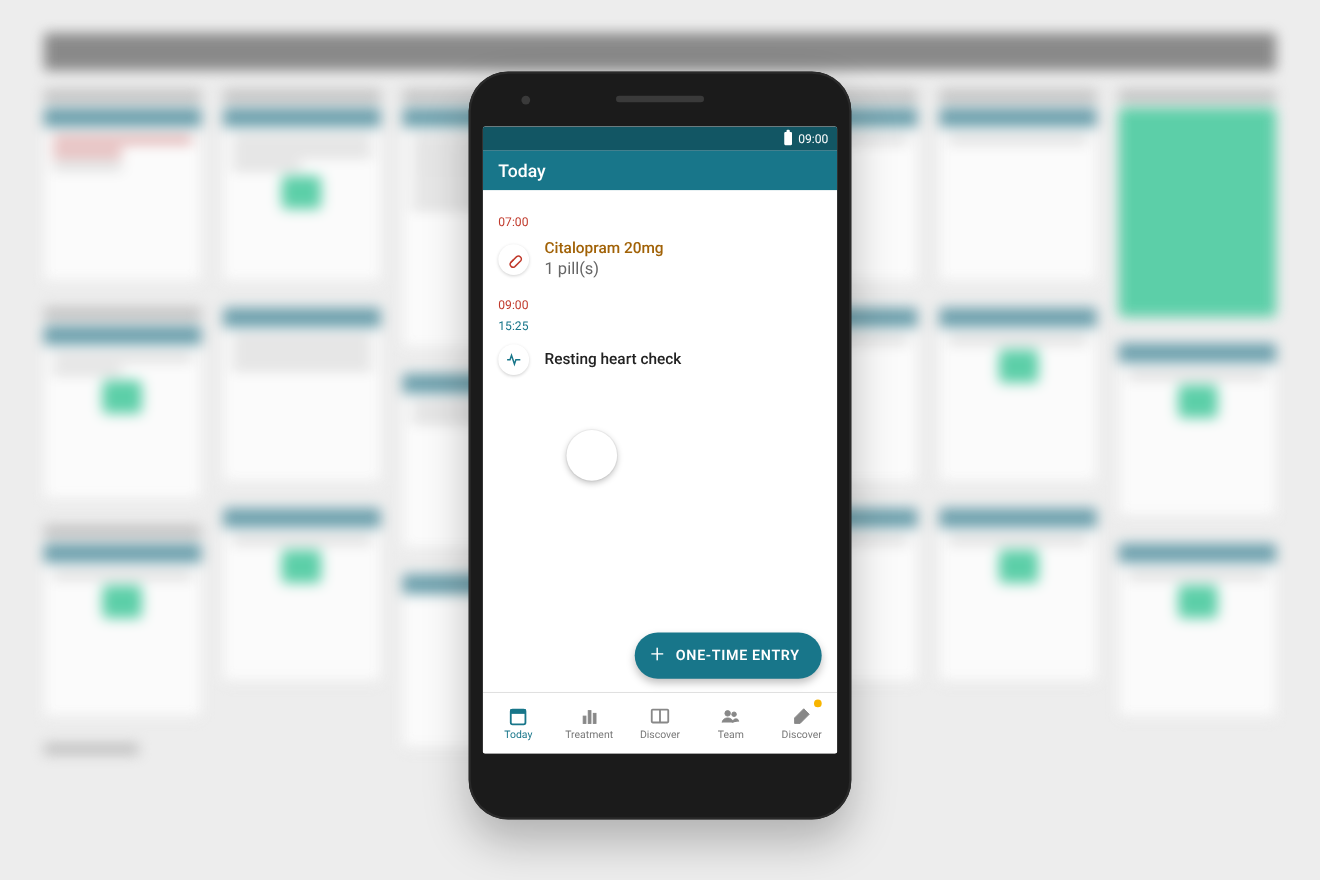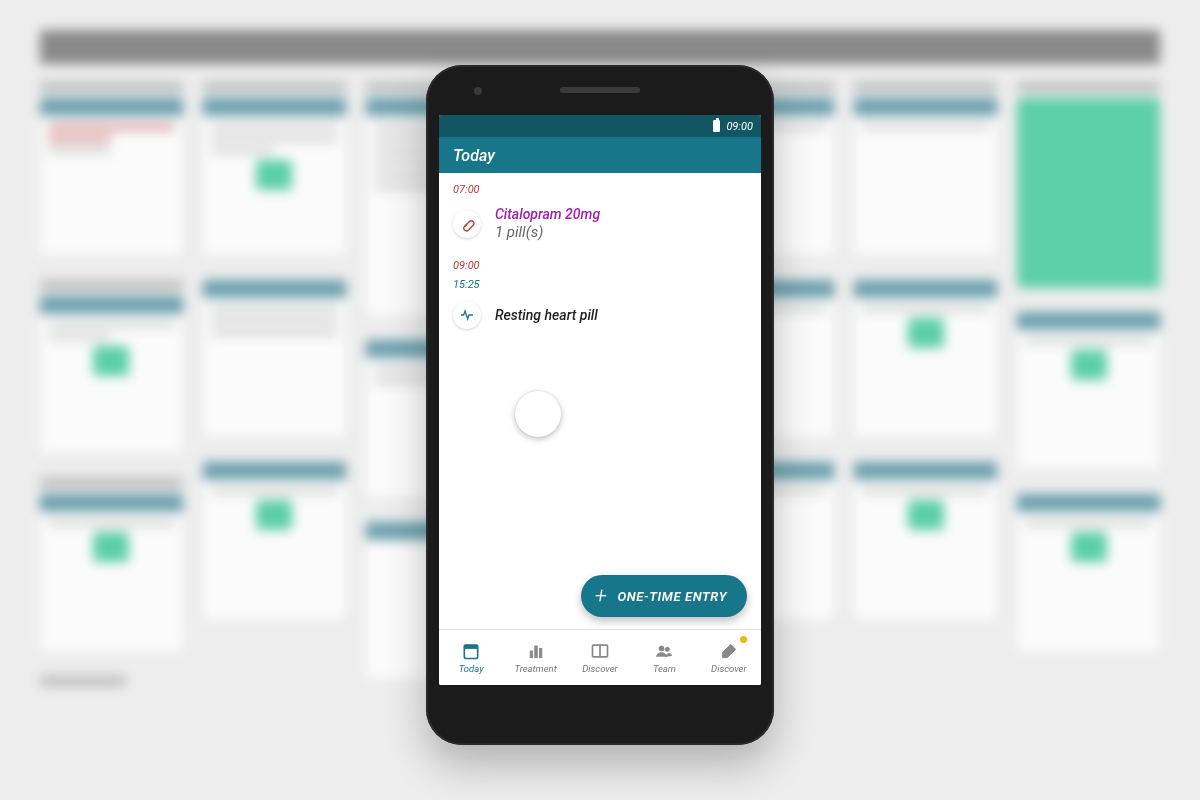--- a/index.html
+++ b/index.html
@@ -70,21 +70,20 @@
     position: absolute;
     top: 65px;
     left: 50%;
     transform: translateX(-50%);
     width: 348px;
     height: 680px;
     background: #1b1b1b;
     border-radius: 36px;
     padding: 50px 13px 60px;
     box-shadow: 0 20px 40px rgba(0,0,0,0.25), inset 0 0 0 2px #2a2a2a;
-    font-style: italic;
   }
   .earpiece {
     position: absolute;
     top: 22px;
     left: 50%;
     transform: translateX(-50%);
     width: 80px;
     height: 6px;
     background: #3a3a3a;
     border-radius: 3px;
@@ -145,21 +144,21 @@
     align-items: center;
     padding: 0 14px;
     font-size: 16px;
     font-weight: 500;
   }
 
   
   .list {
     flex: 1;
     background: #fff;
-    padding: 4px 14px 0;
+    padding: 16px 14px 0;
     position: relative;
   }
   .time-label {
     font-size: 11px;
     margin-top: 6px;
     margin-bottom: 4px;
   }
   .overdue .time-label { color: #c0392b; }
   .upcoming .time-label { color: #18768a; }
   .entry {
@@ -175,21 +174,21 @@
     border-radius: 50%;
     background:#fff;
     box-shadow: 0 1px 3px rgba(0,0,0,0.18);
     display:flex; align-items:center; justify-content:center;
     flex-shrink:0;
   }
   .entry-icon svg { width:16px; height:16px; }
   .entry-text { flex:1; }
   .entry-title { font-size: 14px; font-weight: 500; }
   .entry-sub { font-size: 15px; color:#666; margin-top:1px; }
-  .overdue .entry-title { color:#a21caf; }
+  .overdue .entry-title { color:#a16207; }
   .overdue .entry-icon svg { stroke:#c0392b; fill:none; }
   .upcoming .entry-title { color:#222; }
   .upcoming .entry-icon svg { stroke:#18768a; fill:none; }
 
   .touch-ripple {
     position:absolute;
     top: 218px;
     left: 76px;
     width: 46px; height:46px;
     border-radius:50%;
@@ -512,21 +511,21 @@
 
       <div class="upcoming">
         <div class="time-label">15:25</div>
         <div class="entry">
           <div class="entry-icon">
             <svg viewBox="0 0 24 24" stroke-width="2">
                 <path d="M3 12h4l2-6 4 12 2-6h6"></path>
               </svg>
           </div>
           <div class="entry-text">
-            <div class="entry-title">Resting heart pill</div>
+            <div class="entry-title">Resting heart check</div>
           </div>
         </div>
       </div>
 
       <div class="touch-ripple"></div>
     </div>
 
     <div class="fab">
       <span class="plus">+</span>
       <span>ONE-TIME ENTRY</span>

